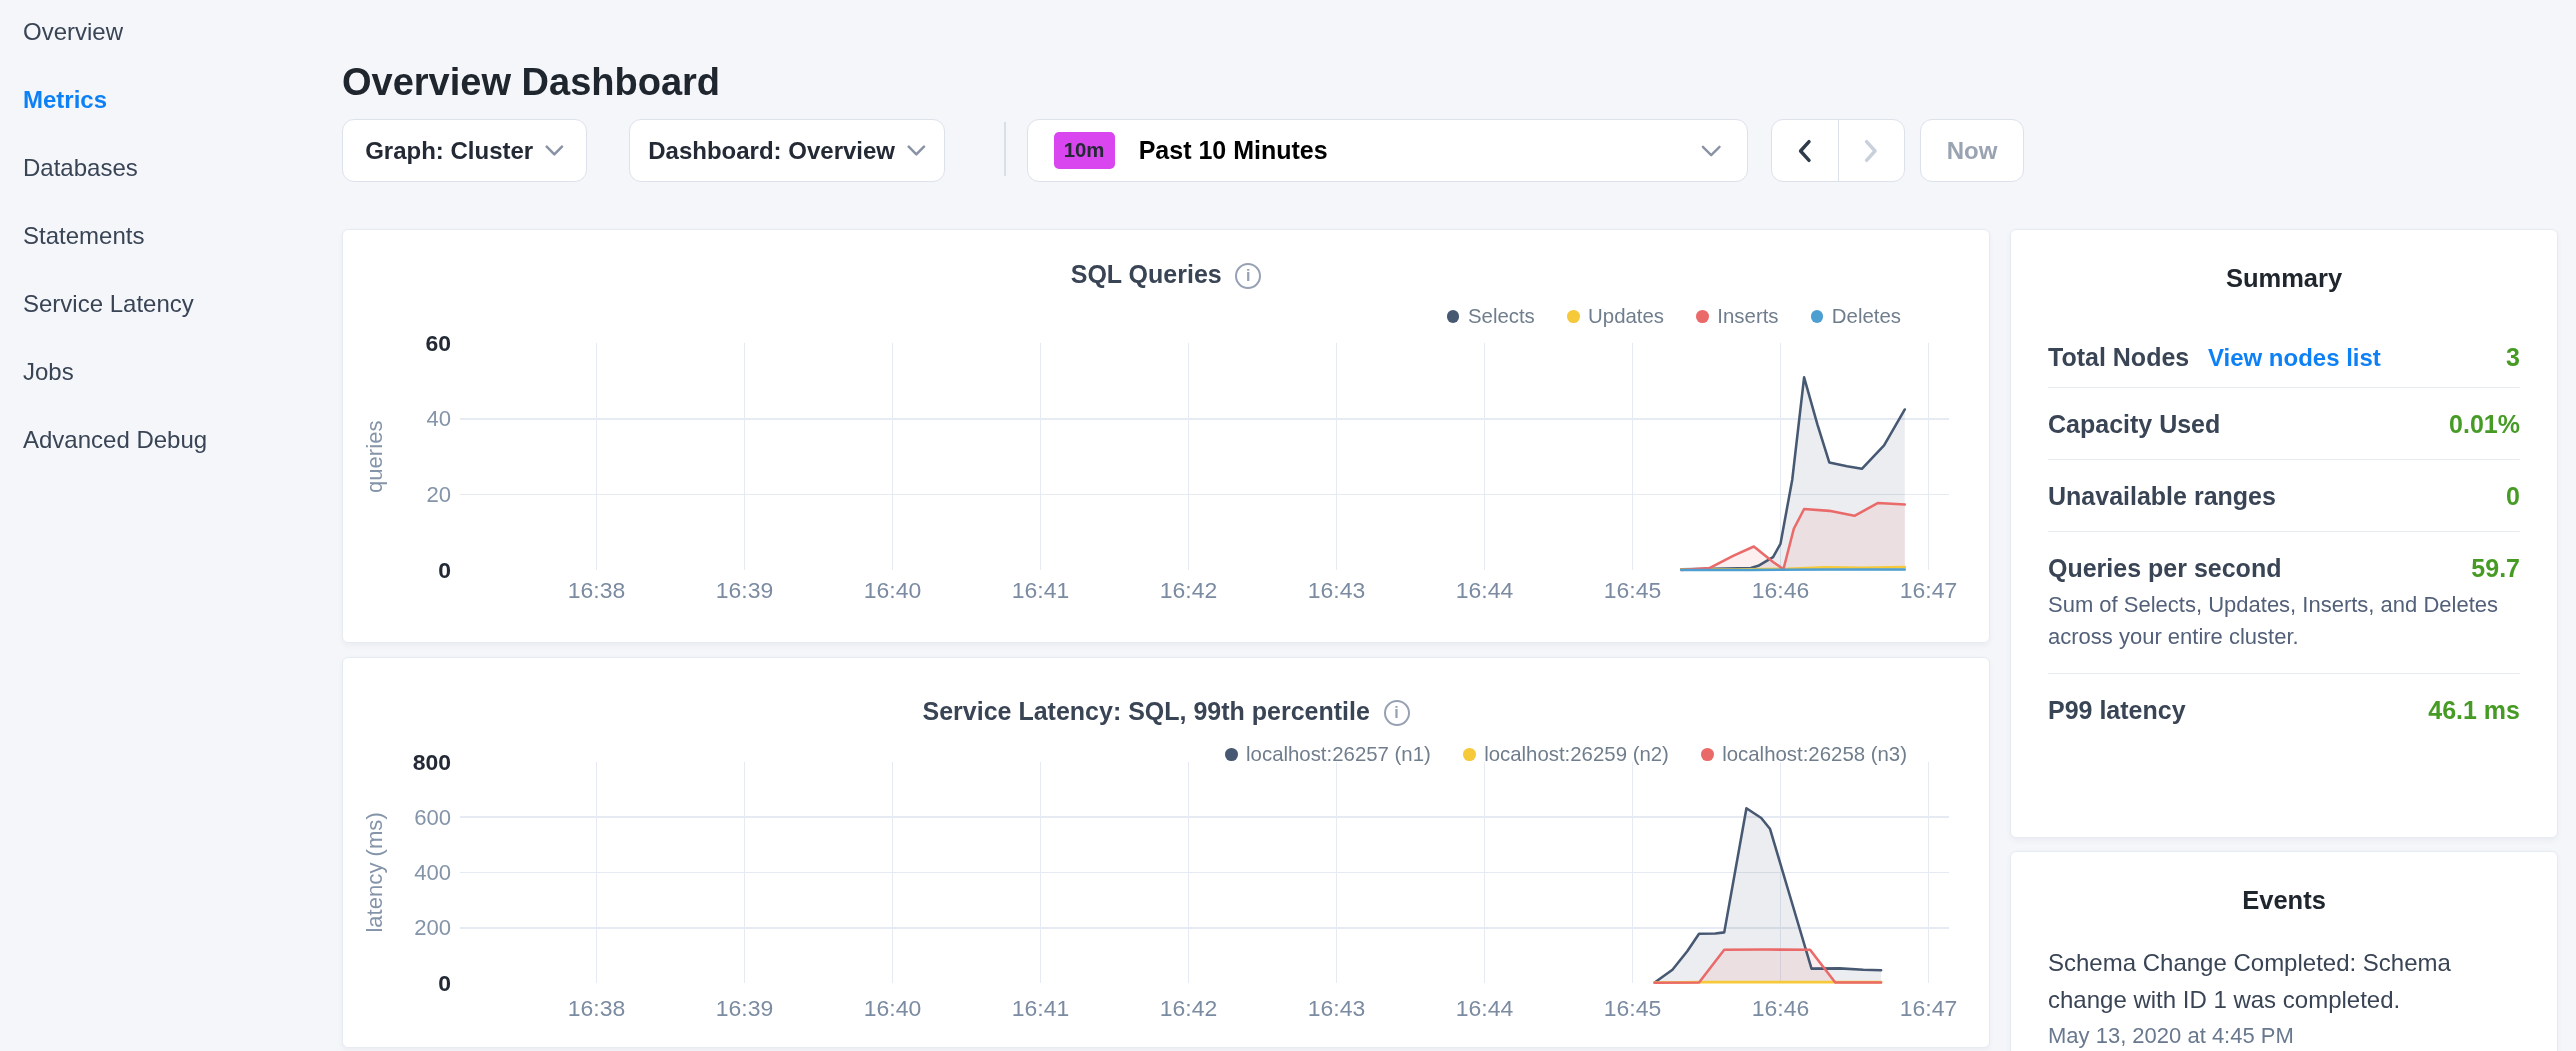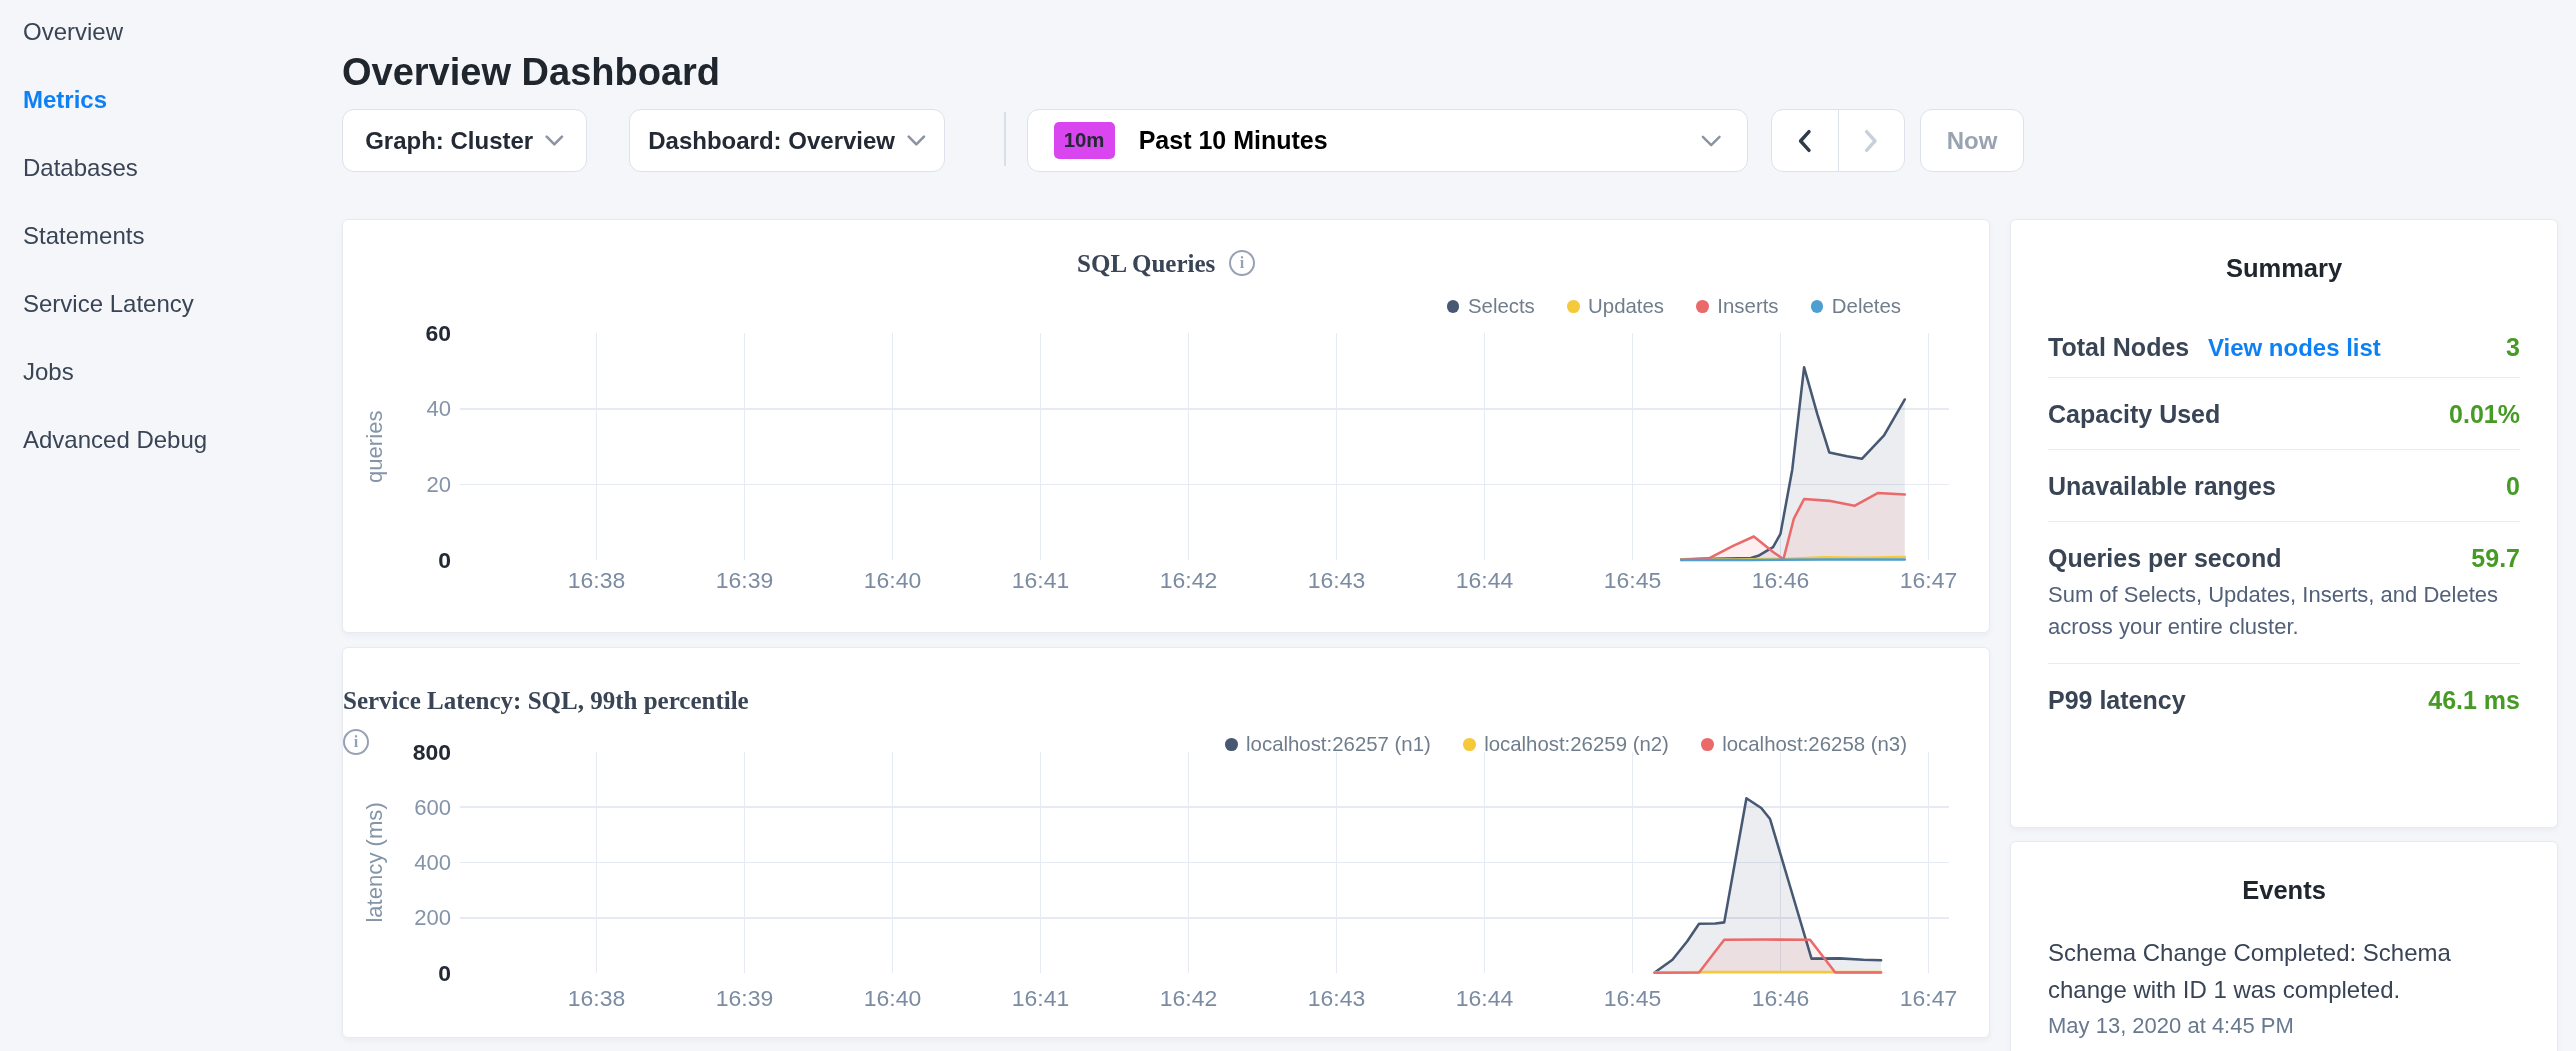--- a/index.html
+++ b/index.html
@@ -9,21 +9,21 @@
     background:#f4f6fa; font-family:"Liberation Sans", sans-serif; color:#394455;
   }
   
   .sidebar { position:absolute; left:0; top:0; width:342px; height:100%; padding-top:13.6px; }
   .sidebar-item {
     height:36px; margin-bottom:32px; display:flex; align-items:center;
     padding-left:23px; font-size:24px; font-weight:500; color:#394455; cursor:pointer;
   }
   .sidebar-item.active { color:#0e80f5; font-weight:700; }
   
-  .main { position:absolute; left:342px; top:0; width:2234px; height:1040px; }
+  .main { position:absolute; left:342px; top:10px; width:2234px; height:1040px; }
   .page-title { position:absolute; left:0; top:24px; font-size:38px; line-height:46px; font-weight:600; color:#20262e; }
   
   .ctl { position:absolute; top:109px; height:63px; background:#fff; border:1.7px solid #dce1ea; border-radius:12px; }
   .dropdown { display:flex; align-items:center; justify-content:center; gap:12px; cursor:pointer; }
   .dd-text { font-size:24px; font-weight:700; color:#242a35; }
   .ctl-divider { position:absolute; left:662px; top:112px; width:1.7px; height:54px; background:#d9dfe9; }
   .timebox { left:685px; width:721px; display:flex; align-items:center; padding:0 25.5px; cursor:pointer; }
   .time-badge { background:#d946ef; border-radius:5.1px; padding:6.8px 10.2px; font-size:20.4px; font-weight:700; color:#242a35; }
   .time-label { margin-left:24px; font-size:25px; font-weight:700; color:#000000; }
   .timebox .chev { margin-left:auto; }
@@ -33,21 +33,21 @@
   .now-btn { left:1578px; width:104px; display:flex; align-items:center; justify-content:center;
              font-size:24px; font-weight:700; color:#9aa3b2; cursor:pointer; }
   
   .card { position:absolute; background:#fff; border:1.7px solid #e6ebf2; border-radius:6px;
           box-shadow:0 2.6px 5.1px rgba(70,80,100,.05); }
   .card-chart-1 { left:0; top:219px; width:1648px; height:414px; }
   .card-chart-2 { left:0; top:647px; width:1648px; height:391px; }
   .card-summary { left:1668px; top:219px; width:548px; height:609px; }
   .card-events  { left:1668px; top:841px; width:548px; height:323px; }
   
-  .chart-title-row { position:absolute; left:0; width:100%; display:flex; align-items:flex-start; justify-content:center; gap:13.6px;font-family:Liberation Serif, serif; }
+  .chart-title-row { position:absolute; left:0; width:100%; display:flex; align-items:flex-end; justify-content:center; gap:13.6px; }
   .chart-title { font-size:25px; font-weight:700; color:#394455; }
   .info-icon { width:26px; height:26px; border:2.1px solid #97a1b3; border-radius:50%; color:#97a1b3;
                display:inline-flex; align-items:center; justify-content:center; font-size:16px; font-weight:700; cursor:pointer; }
   .info-icon::before { content:"i"; }
   .legend { position:absolute; display:flex; gap:32px; align-items:center; font-size:20.4px; color:#6f7d8c; }
   .legend-item { display:flex; align-items:center; }
   .legend-dot { width:12.8px; height:12.8px; border-radius:50%; margin-right:8.5px; }
   .chart-svg { position:absolute; left:0; top:0; }
   
   .panel-title { padding-top:34px; text-align:center; font-size:25.5px; font-weight:700; color:#20262e; }
@@ -175,21 +175,21 @@
         <path d="M1573.4 399.1 L1637.8 399.1 L1698.7 398.2 L1742.2 396.4 L1785.7 396.9 L1836.2 396.0 L1836.2 400 L1573.4 400 Z" fill="#f5c93a" fill-opacity="0.11" stroke="none"></path>
         <path d="M1573.4 399.6 L1606.5 397.3 L1634.3 383.1 L1658.7 372.0 L1681.3 390.2 L1693.5 398.7 L1705.7 351.1 L1717.8 327.9 L1747.4 330.1 L1777.0 335.9 L1804.8 320.8 L1836.2 322.6 L1836.2 400 L1573.4 400 Z" fill="#ea6a6a" fill-opacity="0.11" stroke="none"></path>
         <path d="M1573.4 399.6 L1655.2 399.6 L1742.2 399.1 L1836.2 399.1 L1836.2 400 L1573.4 400 Z" fill="#4e9fd1" fill-opacity="0.11" stroke="none"></path>
         <path d="M1573.4 398.7 L1611.7 398.2 L1655.2 397.3 L1663.9 394.7 L1681.3 384.4 L1690.0 368.9 L1703.9 293.2 L1717.8 173.1 L1733.5 228.7 L1747.4 273.2 L1768.3 277.6 L1785.7 280.7 L1811.8 253.1 L1836.2 210.9" fill="none" stroke="#475872" stroke-width="3" stroke-linejoin="round" stroke-linecap="round"></path>
         <path d="M1573.4 399.1 L1637.8 399.1 L1698.7 398.2 L1742.2 396.4 L1785.7 396.9 L1836.2 396.0" fill="none" stroke="#f5c93a" stroke-width="3" stroke-linejoin="round" stroke-linecap="round"></path>
         <path d="M1573.4 399.6 L1606.5 397.3 L1634.3 383.1 L1658.7 372.0 L1681.3 390.2 L1693.5 398.7 L1705.7 351.1 L1717.8 327.9 L1747.4 330.1 L1777.0 335.9 L1804.8 320.8 L1836.2 322.6" fill="none" stroke="#ea6a6a" stroke-width="3" stroke-linejoin="round" stroke-linecap="round"></path>
         <path d="M1573.4 399.6 L1655.2 399.6 L1742.2 399.1 L1836.2 399.1" fill="none" stroke="#4e9fd1" stroke-width="3" stroke-linejoin="round" stroke-linecap="round"></path>
       </svg>
     </div>
   <div class="card card-chart-2" id="chart-card-1">
-      <div class="chart-title-row" style="top: 39px; flex-direction: column;">
+      <div class="chart-title-row" style="top: 39px;">
         <span class="chart-title">Service Latency: SQL, 99th percentile</span>
         <span class="info-icon"></span>
       </div>
       <div class="legend" style="top: 85px; right: 82px;">
         <span class="legend-item">
           <span class="legend-dot" style="background: rgb(71, 88, 114);"></span>
           <span>localhost:26257 (n1)</span>
         </span>
         <span class="legend-item">
           <span class="legend-dot" style="background: rgb(245, 201, 58);"></span>

